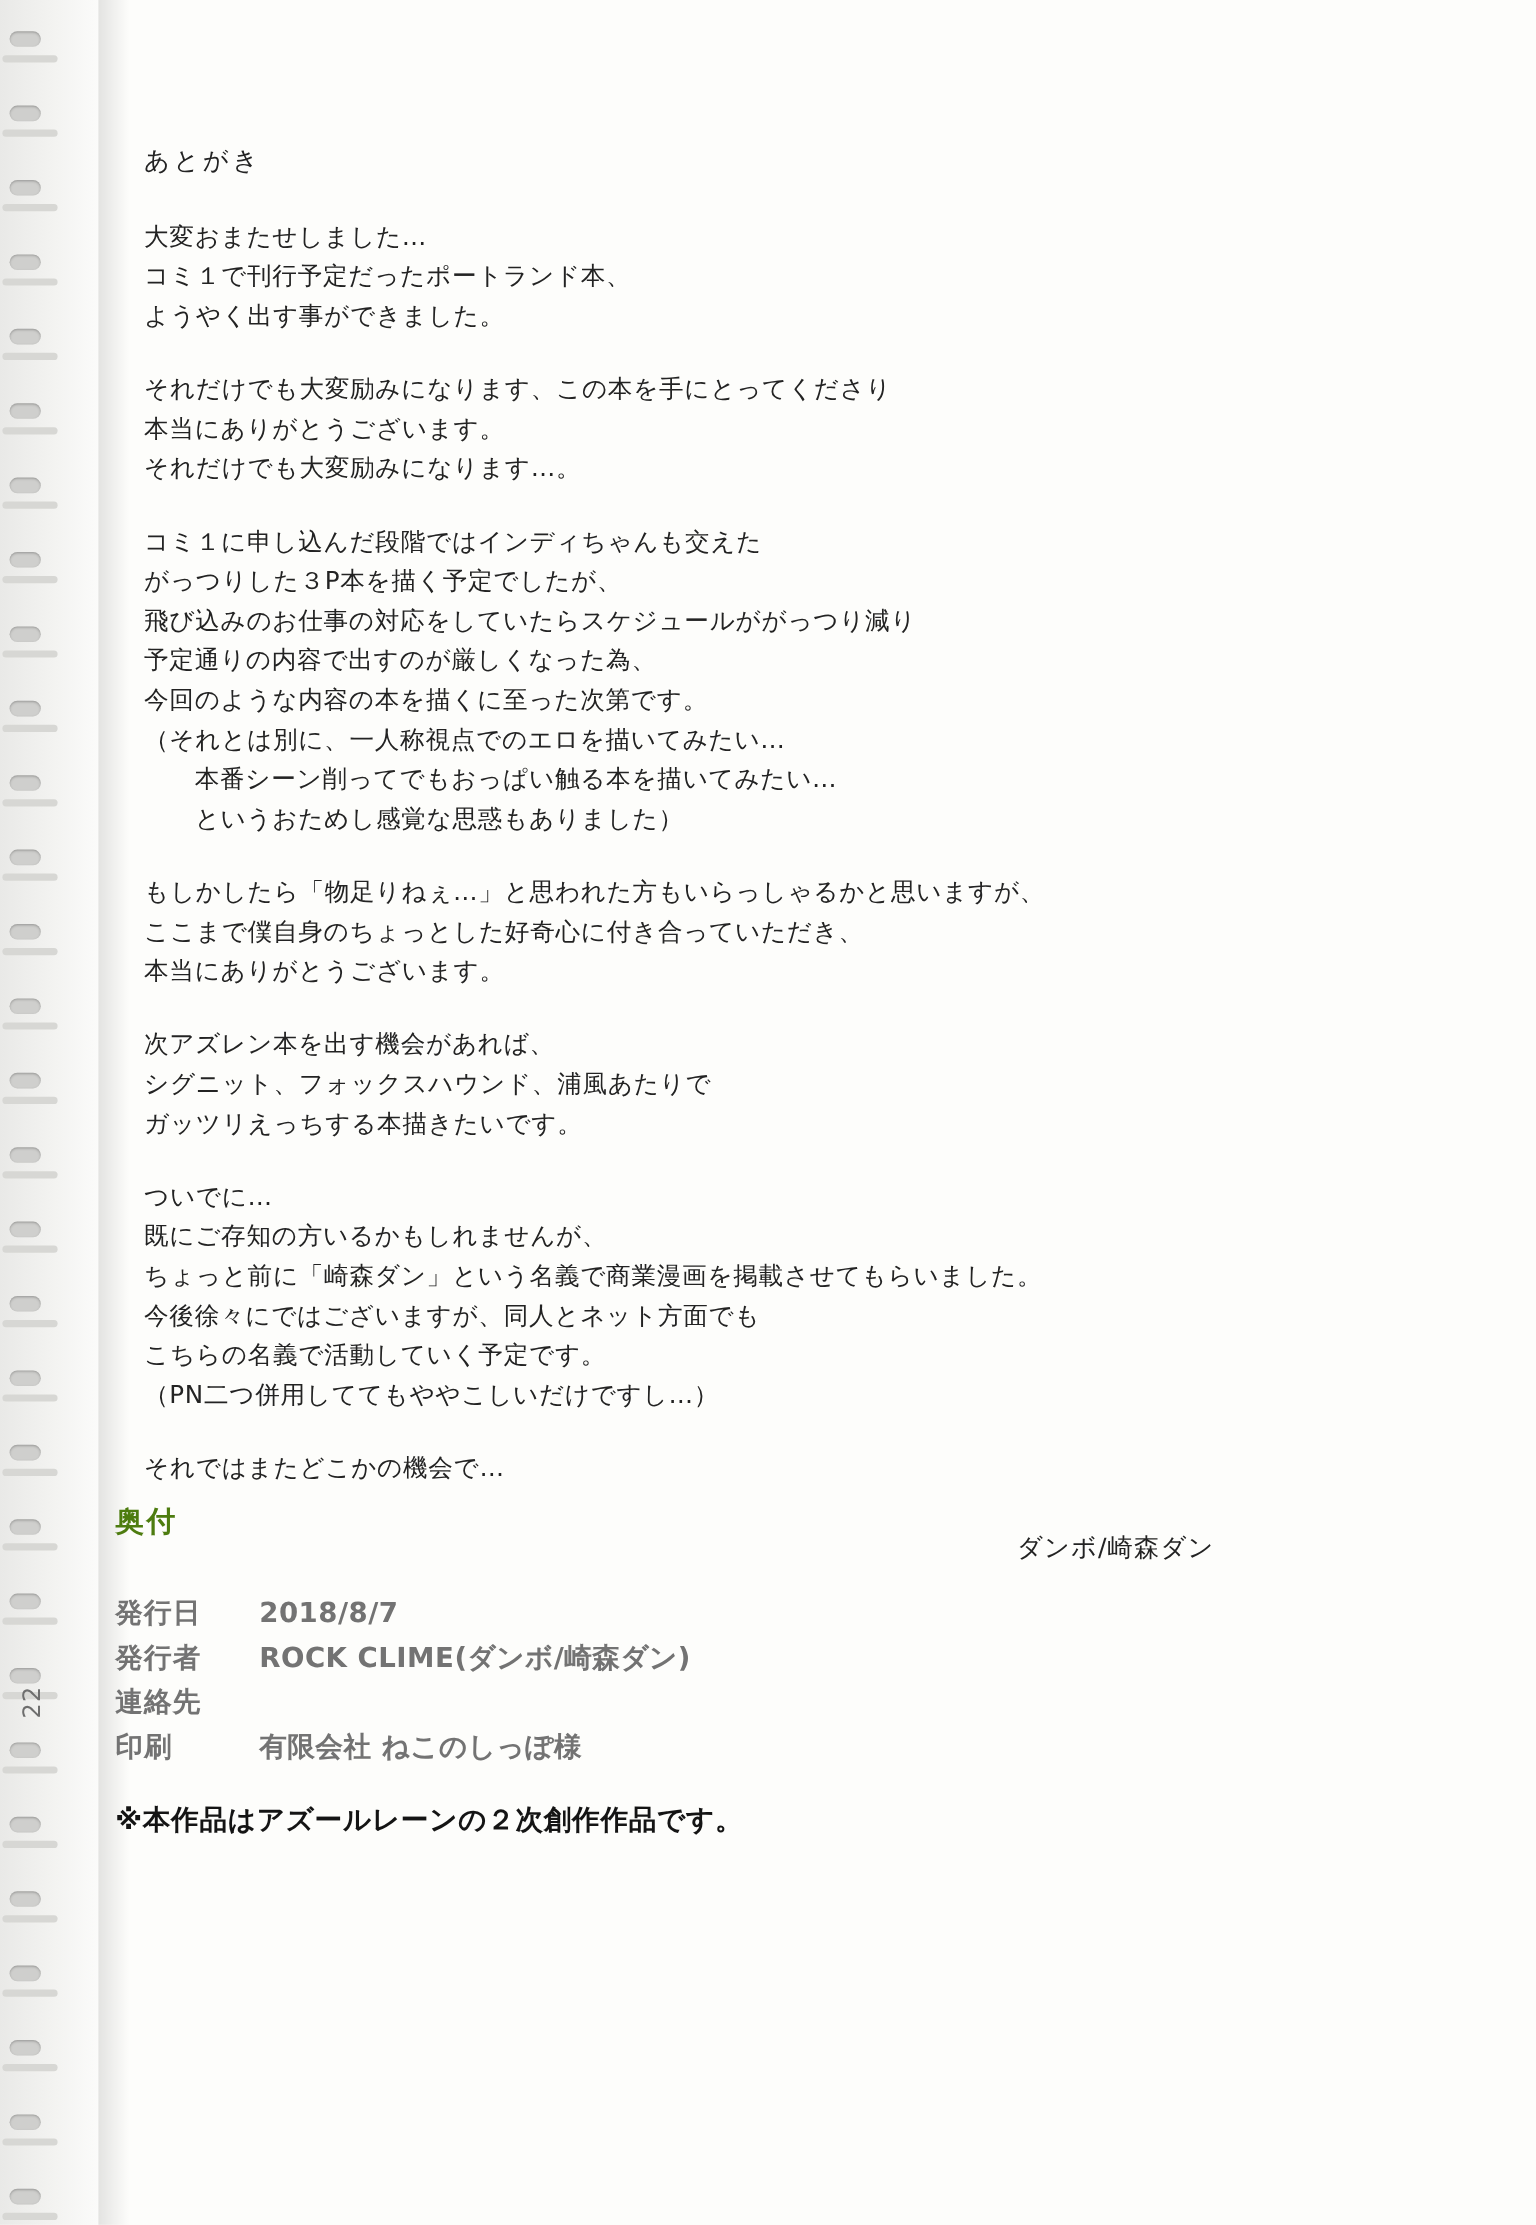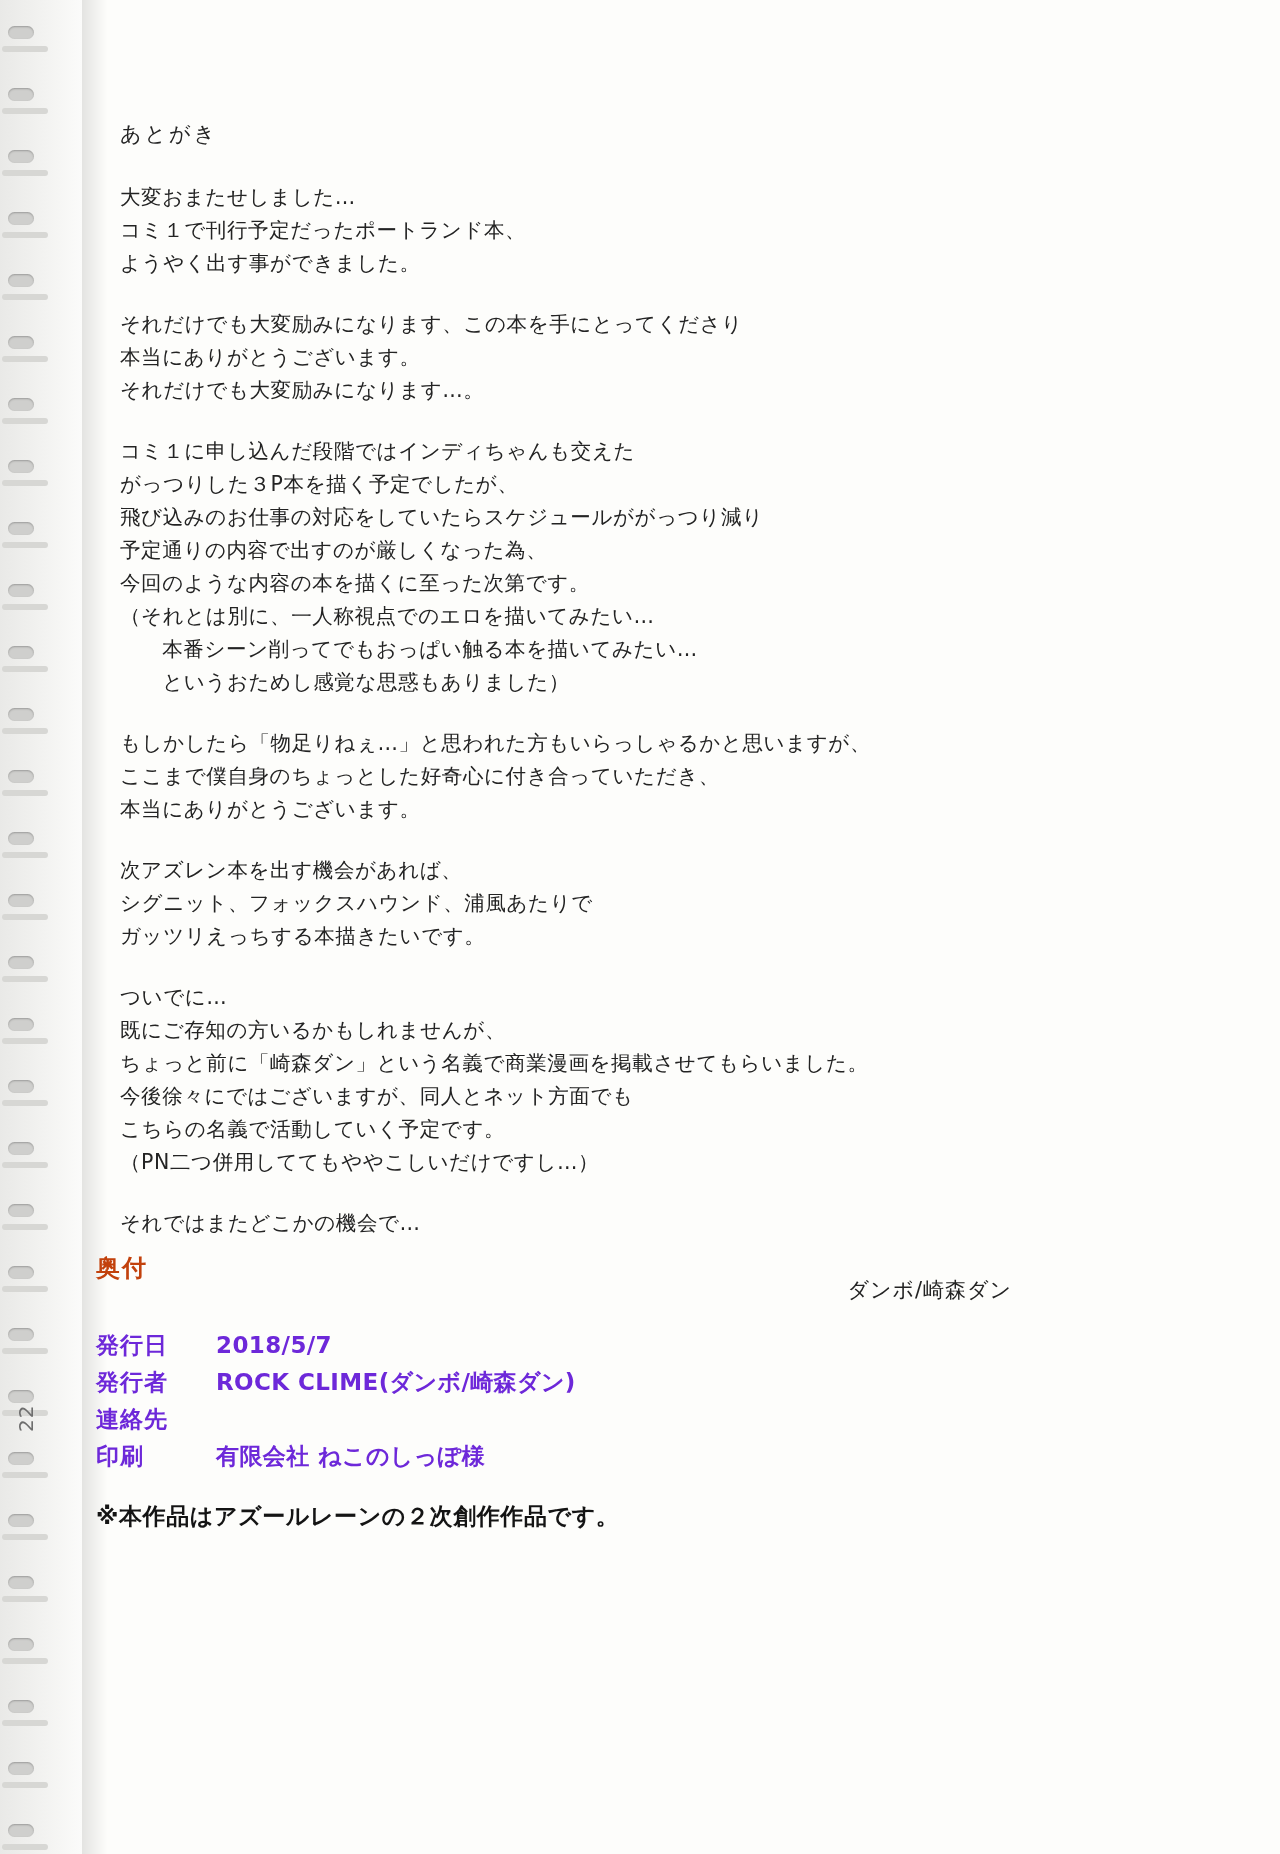--- a/index.html
+++ b/index.html
@@ -99,30 +99,30 @@
   .colophon {
     position: absolute;
     left: 96px;
     top: 1252px;
     width: 1060px;
   }
   .colophon-title {
     font-size: 24px;
     font-weight: bold;
     letter-spacing: 2px;
-    color: #c2410c;
+    color: #4d7c0f;
     margin-bottom: 44px;
   }
   .colo-row {
     display: flex;
     align-items: baseline;
     font-size: 23px;
     line-height: 34px;
     font-weight: bold;
-    color: #6d28d9;
+    color: #737373;
     margin-bottom: 3px;
   }
   .colo-label {
     width: 120px;
     flex: 0 0 120px;
     letter-spacing: 1px;
   }
   .colo-value {
     letter-spacing: .4px;
   }
@@ -247,21 +247,21 @@
     <div class="jp para">それではまたどこかの機会で…</div>
 
     <div class="jp signature">ダンボ/崎森ダン</div>
   </div>
 
   <div class="colophon">
     <div class="colophon-title">奥付</div>
 
     <div class="colo-row">
       <div class="colo-label">発行日</div>
-      <div class="colo-value">2018/5/7</div>
+      <div class="colo-value">2018/8/7</div>
     </div>
     <div class="colo-row">
       <div class="colo-label">発行者</div>
       <div class="colo-value">ROCK CLIME(ダンボ/崎森ダン)</div>
     </div>
     <div class="colo-row">
       <div class="colo-label">連絡先</div>
     </div>
     <div class="colo-row">
       <div class="colo-label">印刷</div>

